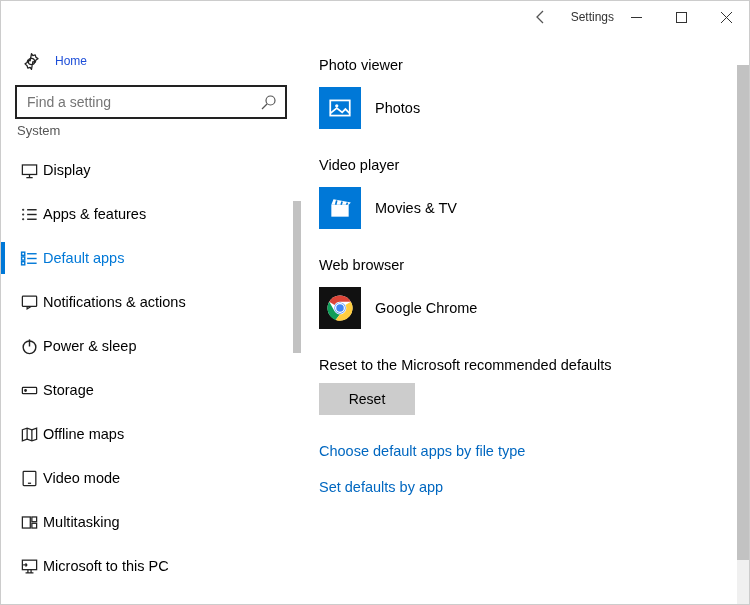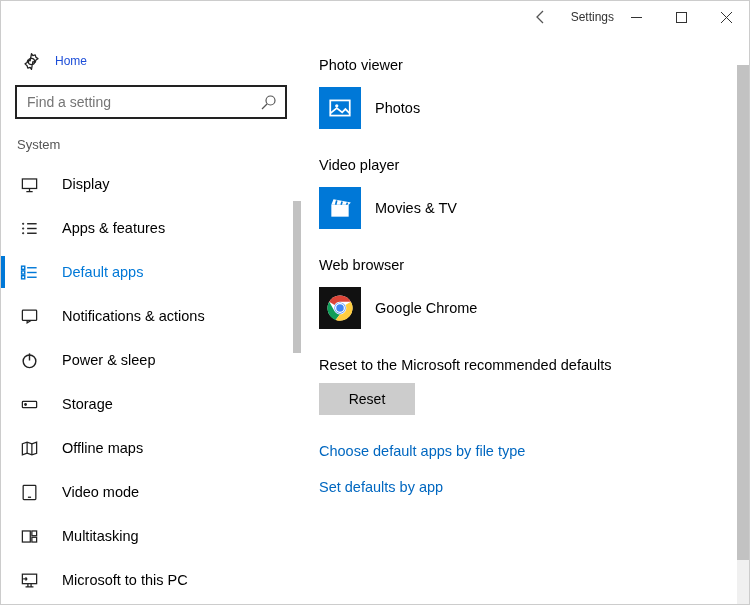--- a/index.html
+++ b/index.html
@@ -8,27 +8,27 @@
   .titlebar-left { display: flex; align-items: center; gap: 18px; }
   .back-btn { width: 24px; height: 24px; display:flex; align-items:center; justify-content:center; color:#555; }
   .title { font-size: 12px; color: #333; }
   .win-controls { display: flex; }
   .win-btn { width: 45px; height: 30px; display:flex; align-items:center; justify-content:center; color:#333; }
   .layout { display: flex; height: calc(100% - 32px); position: relative; }
   .sidebar { width: 300px; padding: 12px 0 0 0; position: relative; }
   .home-row { display:flex; align-items:center; gap: 14px; padding: 6px 0 14px 20px; }
   .home-label { font-size: 12px; color:#1d4ed8; }
   .gear { width: 20px; height: 20px; display:flex; align-items:center; justify-content:center; }
-  .search-wrap { margin: 0 14px 18px 14px; }
+  .search-wrap { margin: 0 14px 4px 14px; }
   .search { width: 100%; height: 34px; border: 2px solid #222; padding: 0 30px 0 10px; font-size: 14px; background: transparent; }
   .search-wrap { position: relative; }
   .search-icon { position:absolute; right:10px; top:50%; transform: translateY(-50%) scaleX(-1); width:16px; height:16px; }
   .group-label { font-size: 13px; color:#555; padding-left: 16px; margin-bottom: 10px; }
   .nav-list { }
-  .nav-item { display:flex; align-items:center; gap: 23px; height: 44px; padding-left: 18px; font-size: 14.5px; color:#000; cursor: default; position: relative; }
+  .nav-item { display:flex; align-items:center; gap: 4px; height: 44px; padding-left: 18px; font-size: 14.5px; color:#000; cursor: default; position: relative; }
   .nav-item .nav-icon { width: 20px; height: 20px; display:flex; align-items:center; justify-content:center; color:#222; }
   .nav-item.active { color: #0078d7; }
   .nav-item.active .nav-icon { color: #0078d7; }
   .nav-item.active::before { content:""; position:absolute; left:0; top:6px; bottom:6px; width:4px; background:#0078d7; }
   .sidebar-scroll-track { position:absolute; right:0; top:168px; width:8px; bottom:0; background:transparent; }
   .sidebar-scroll-thumb { position:absolute; top:0; width:8px; height:152px; background:#c2c2c2; }
 
   .main { flex:1; padding: 24px 16px 0 18px; position: relative; overflow:hidden; }
   .section-label { font-size: 14.5px; color:#000; margin-bottom: 12px; }
   .app-row { display:flex; align-items:center; gap: 14px; height: 46px; margin-bottom: 26px; }

